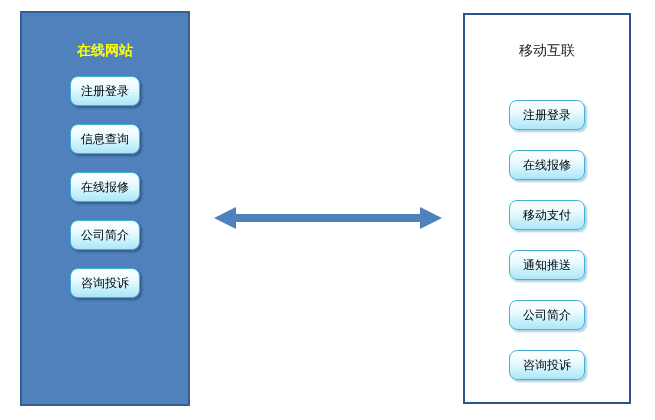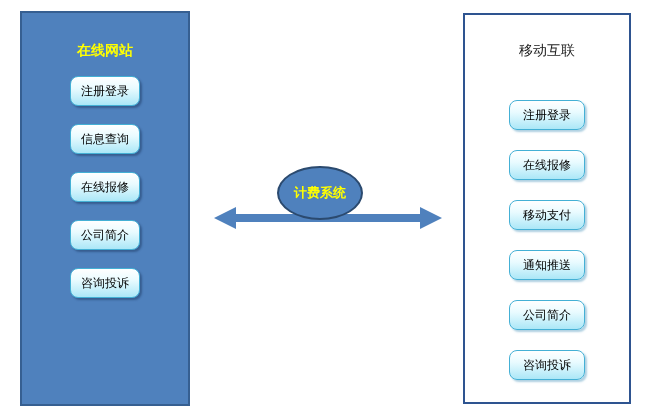--- a/index.html
+++ b/index.html
@@ -119,17 +119,14 @@
     <div class="node">公司简介</div>
     <div class="node">咨询投诉</div>
   </div>
 
   <div class="arrow-wrap">
     <svg width="232" height="26" viewBox="0 0 232 26" xmlns="http://www.w3.org/2000/svg">
       <polygon points="2,13 24,2 24,9 208,9 208,2 230,13 208,24 208,17 24,17 24,24" fill="#4f81bd"></polygon>
     </svg>
   </div>
 
-  <div class="ellipse">
-    <span>计费系统</span>
-  </div>
 
 </div>
 
 </body></html>

